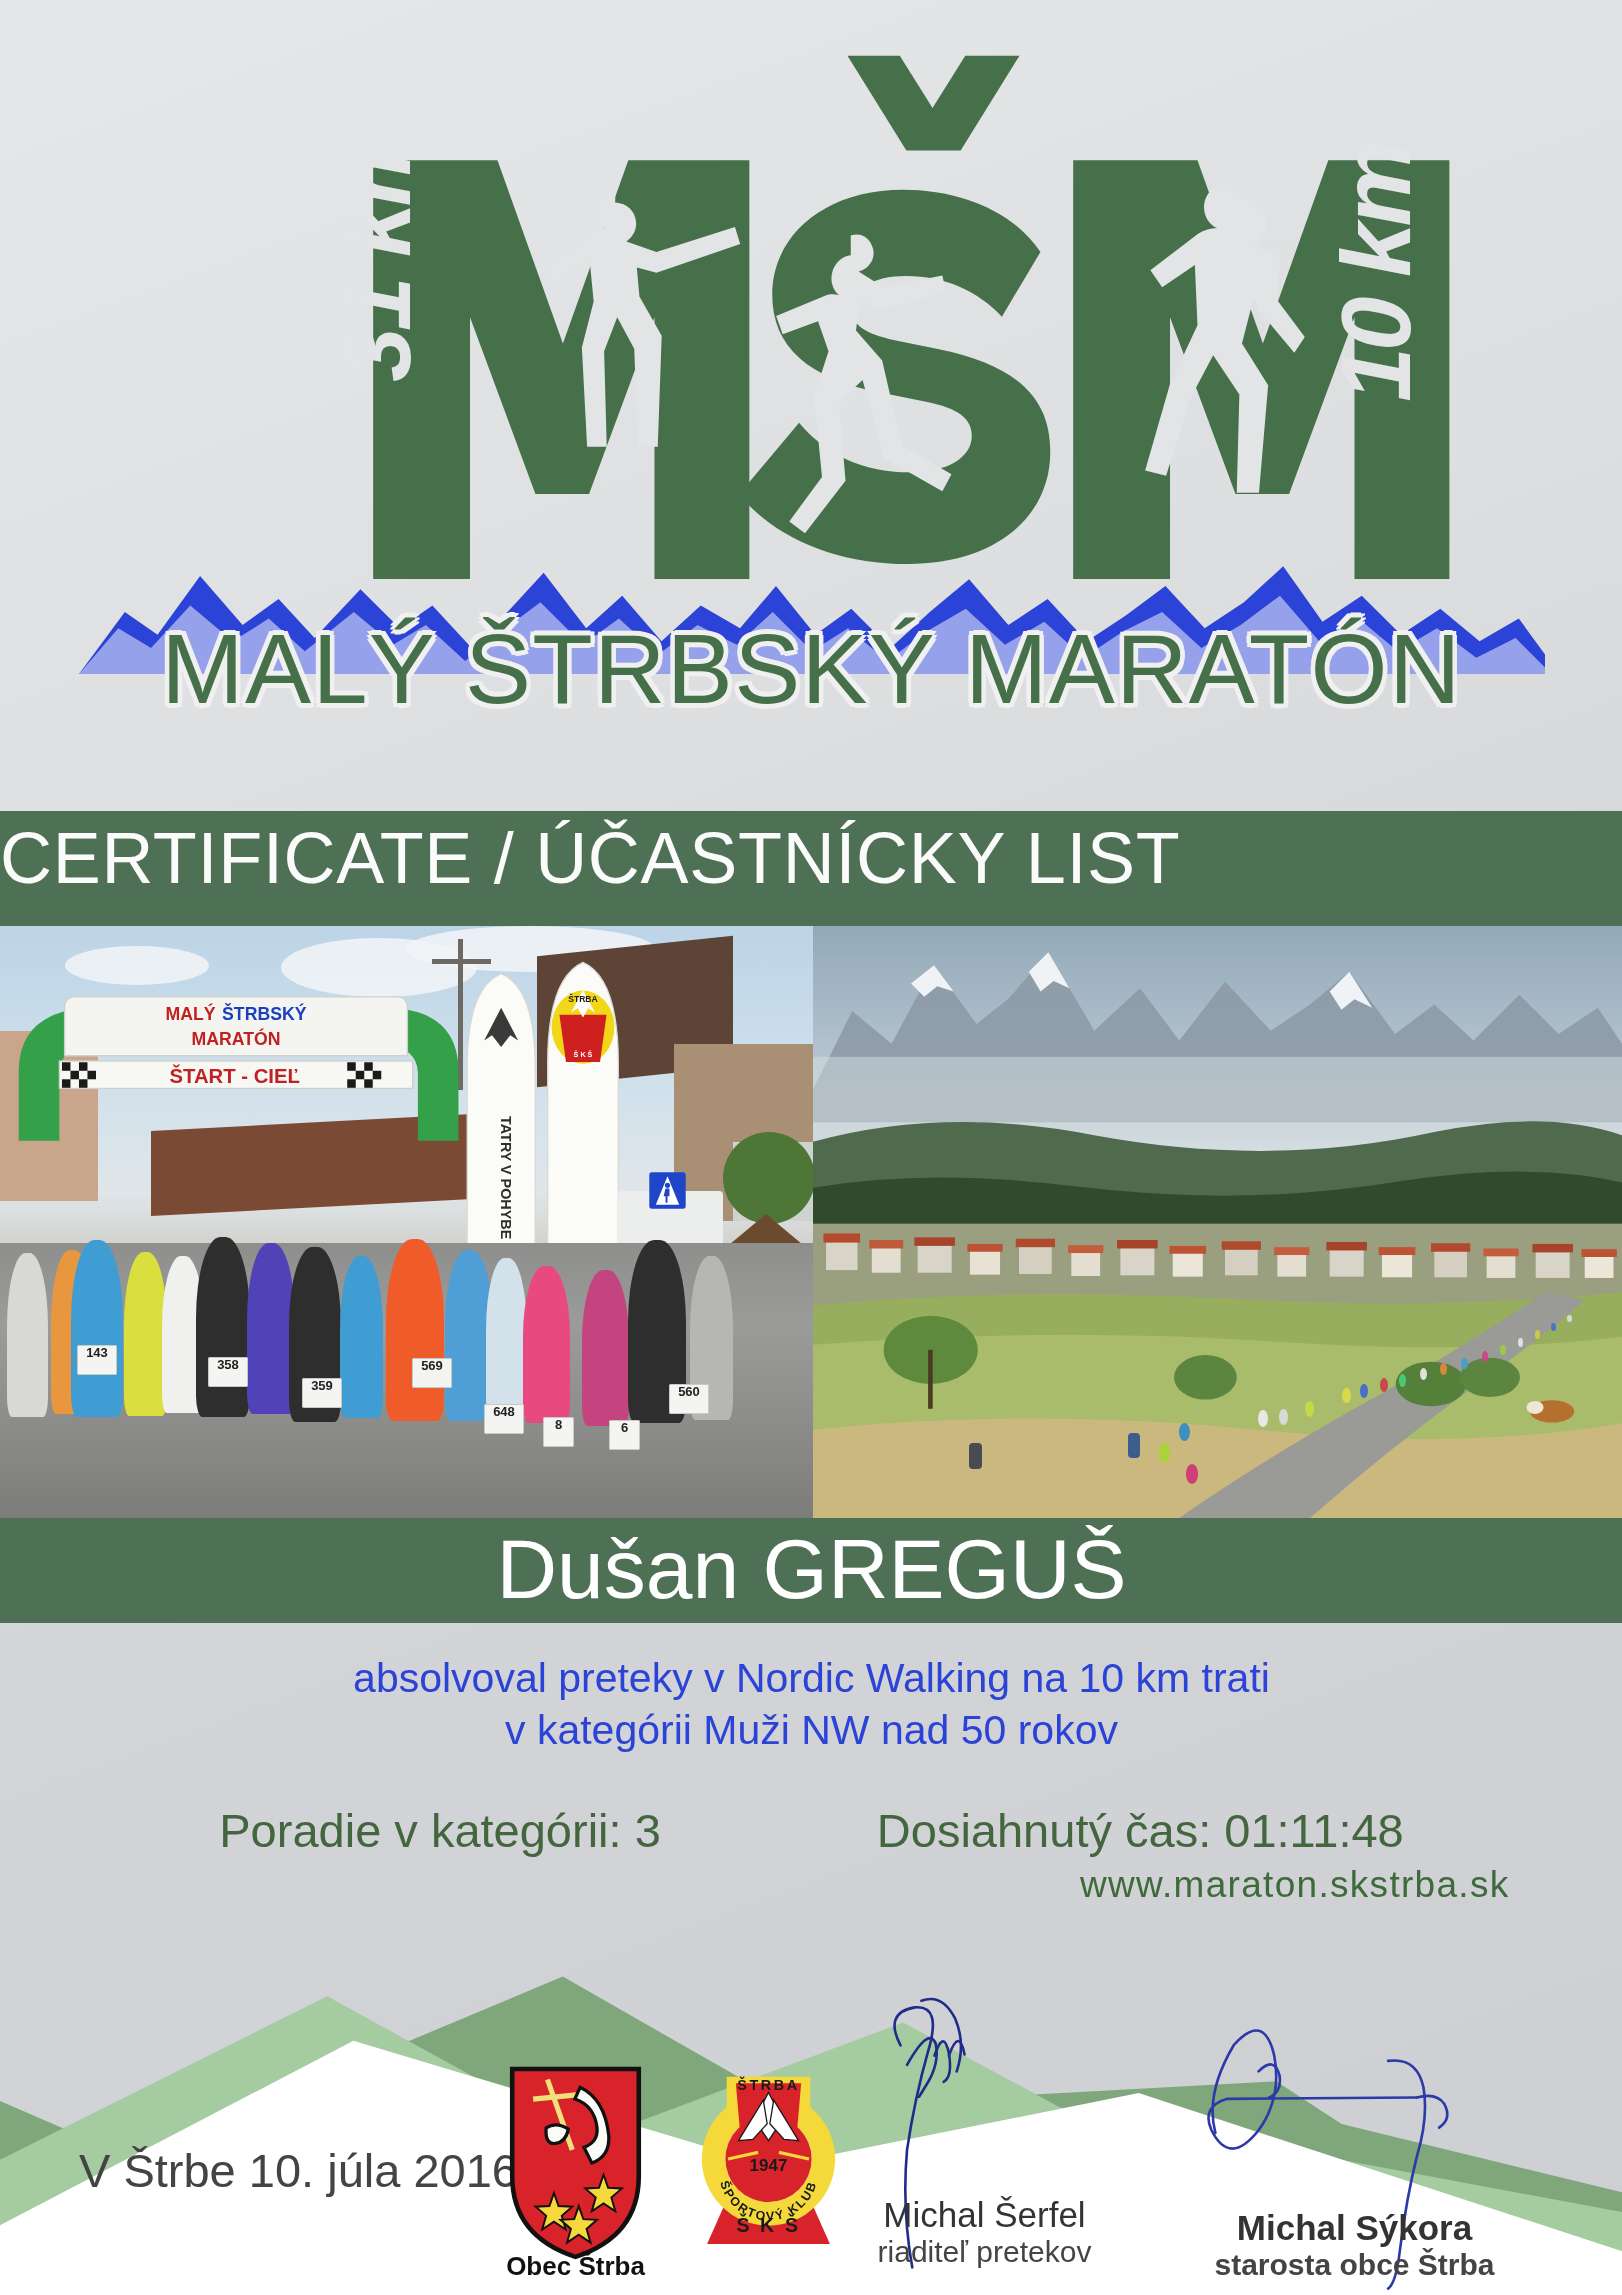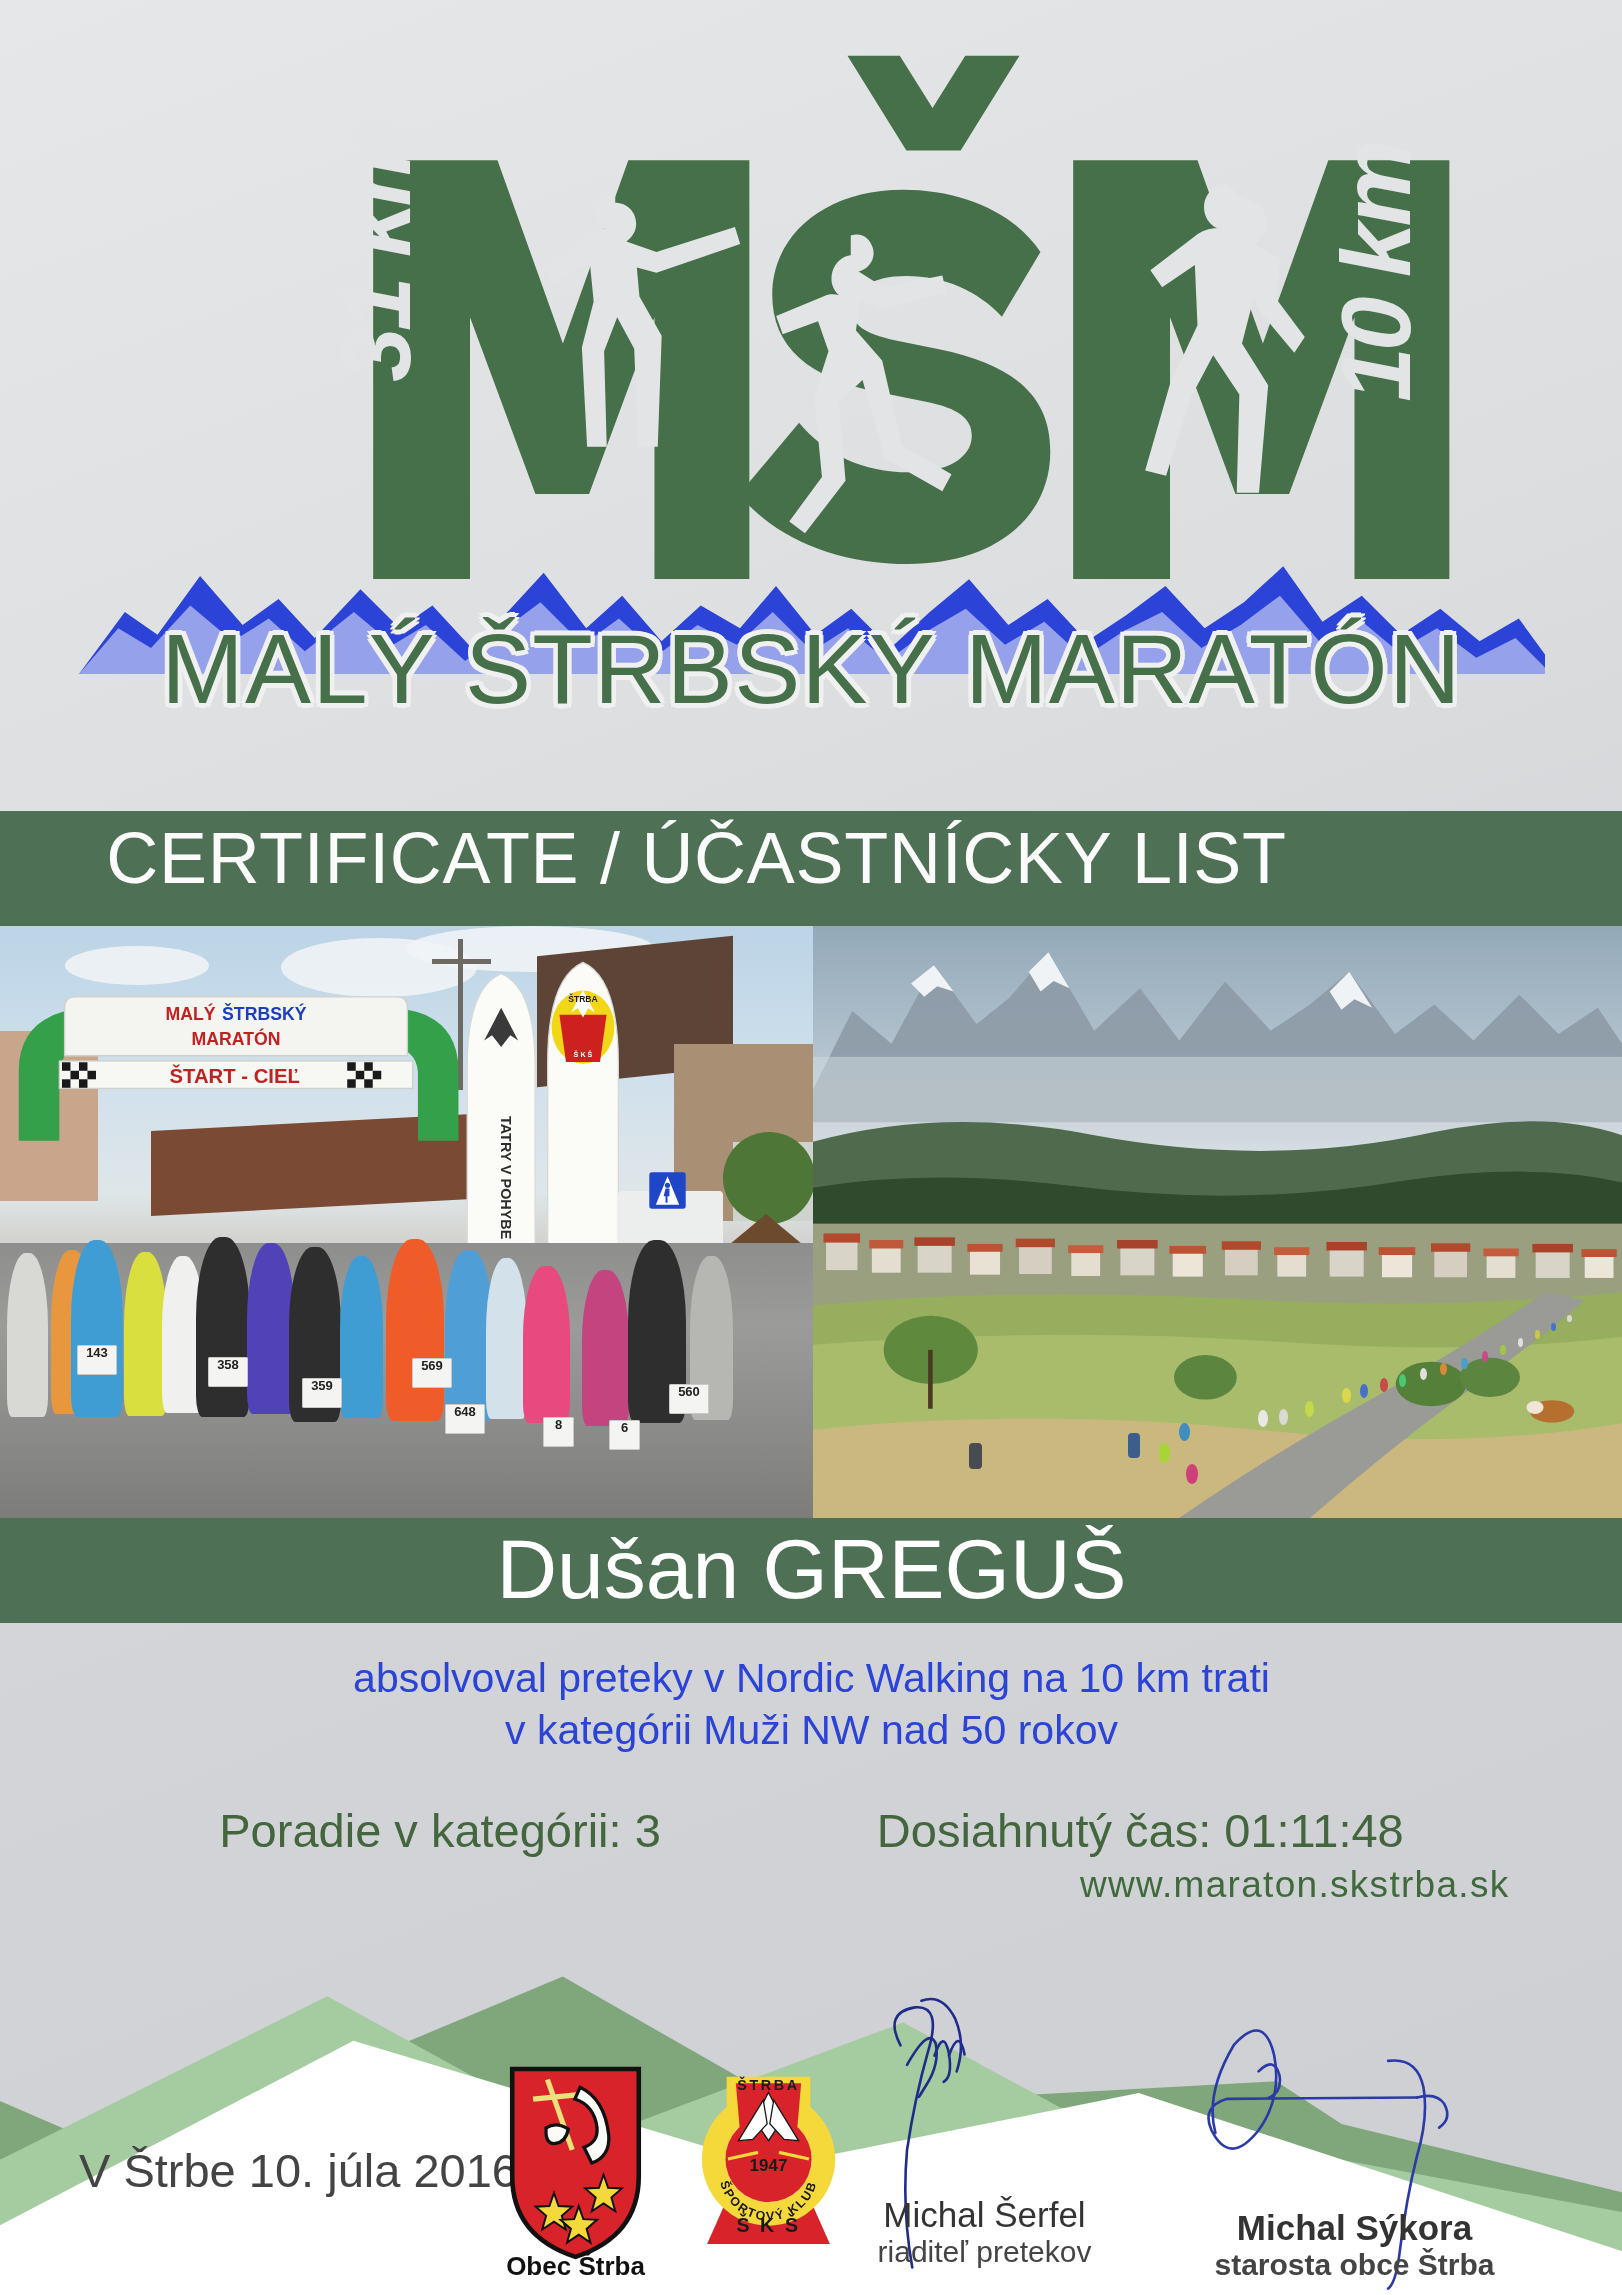--- a/index.html
+++ b/index.html
@@ -39,21 +39,21 @@
   .title-sub{position:absolute;left:0;top:713px;width:1623px;text-align:center;
     font-size:54px;font-weight:bold;color:#76a871;letter-spacing:1.3px;
     text-shadow:
       -2.6px -2.6px 0 #f2f2f2, 2.6px -2.6px 0 #f2f2f2,-2.6px 2.6px 0 #f2f2f2, 2.6px 2.6px 0 #f2f2f2,
       0 -3.3px 0 #f2f2f2, 0 3.3px 0 #f2f2f2, -3.3px 0 0 #f2f2f2, 3.3px 0 0 #f2f2f2;
     white-space:nowrap;}
 
   
   .cert-band{position:absolute;left:0;top:811px;width:1623px;height:115px;
              background:#4e7054;}
-  .cert-band-txt{position:absolute;left:0;top:817px;width:1393px;text-align:center;
+  .cert-band-txt{position:absolute;left:0;top:817px;width:1393px;
              font-size:72px;color:#fbfbfb;letter-spacing:0.7px;white-space:nowrap;}
 
   
   .photos{position:absolute;left:0;top:926px;width:1623px;height:592px;
           display:flex;}
   .photo{position:relative;overflow:hidden;}
   .photo-left{width:813px;height:592px;}
   .photo-right{width:809px;height:592px;}
 
   
@@ -241,21 +241,21 @@
       <div class="crowd-person" style="left:486px;top:332px;width:41px;height:161px;background:#d2e1ea;"></div>
       <div class="crowd-person" style="left:523px;top:340px;width:47px;height:157px;background:#e8497f;"></div>
       <div class="crowd-person" style="left:582px;top:344px;width:47px;height:156px;background:#c3447e;"></div>
       <div class="crowd-person" style="left:628px;top:314px;width:58px;height:183px;background:#2e2e2e;"></div>
       <div class="crowd-person" style="left:690px;top:330px;width:43px;height:164px;background:#b6b7b2;"></div>
 
       <div class="bib" style="left:77px;top:419px;width:38px;height:27.5px;">143</div>
       <div class="bib" style="left:208px;top:431px;width:38px;height:27.5px;">358</div>
       <div class="bib" style="left:302px;top:452px;width:38px;height:27.5px;">359</div>
       <div class="bib" style="left:412px;top:432px;width:38px;height:27.5px;">569</div>
-      <div class="bib" style="left:445px;top:478px;width:38px;height:27.5px;">648</div>
+      <div class="bib" style="left:484px;top:478px;width:38px;height:27.5px;">648</div>
       <div class="bib" style="left:543px;top:491px;width:29px;height:27.5px;">8</div>
       <div class="bib" style="left:609px;top:494px;width:29px;height:27.5px;">6</div>
       <div class="bib" style="left:669px;top:458px;width:38px;height:27.5px;">560</div>
     </div>
 
     <div class="photo photo-right">
       <div class="pr-sky"></div>
 
       <svg style="position:absolute;left:0;top:0;width:809px;height:592px;" viewBox="0 0 1237 905" preserveAspectRatio="none">
 

